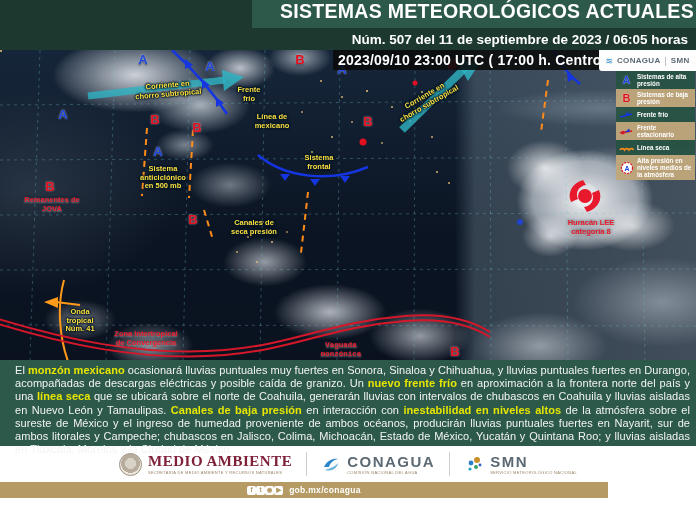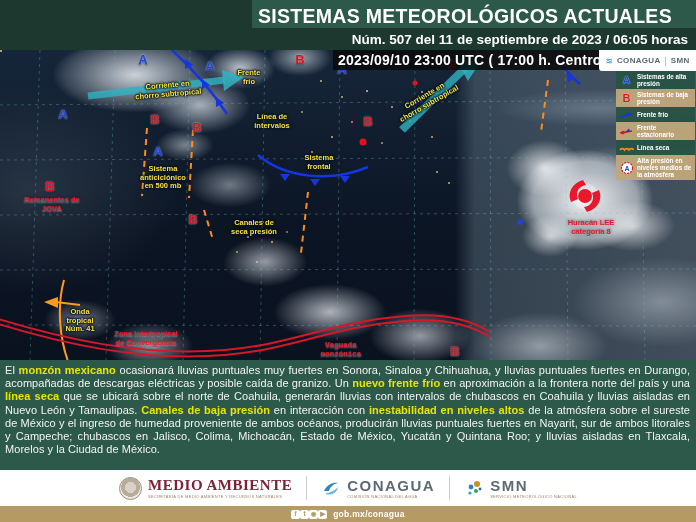--- a/index.html
+++ b/index.html
@@ -3,22 +3,22 @@
 <meta charset="utf-8">
 <style>
   html,body{margin:0;padding:0;background:#777;}
   *{box-sizing:border-box;}
   #app{
     position:relative;width:696px;height:522px;margin:0 auto;
     font-family:"Liberation Sans",sans-serif;overflow:hidden;background:#fff;
   }
   
   .hdr-title{
-    position:relative;height:28px;background:#2d594a;display:flex;align-items:flex-end;
-    justify-content:flex-end;padding-right:24px;
+    position:relative;height:28px;background:#2d594a;display:flex;align-items:flex-start;
+    justify-content:flex-end;padding-right:2px;
   }
   .hdr-left-block{position:absolute;left:0;top:0;width:252px;height:28px;background:#1d392f;}
   .hdr-title h1{
     position:relative;margin:0;color:#fff;font-size:19.5px;font-weight:bold;letter-spacing:.3px;white-space:nowrap;
   }
   .hdr-sub{
     height:22px;background:#1d392f;display:flex;align-items:center;justify-content:flex-end;padding-right:8px;
   }
   .hdr-sub span{color:#fff;font-size:13.5px;font-weight:bold;white-space:nowrap;}
   
@@ -92,40 +92,40 @@
   .map-label.yellow{color:#ffdf3e;text-shadow:0 1px 2px #001826,0 -1px 2px #001826,1px 0 2px #001826,-1px 0 2px #001826;}
   .map-label.red{color:#e8192c;text-shadow:0 1px 2px rgba(255,255,255,.55),0 0 3px rgba(0,10,20,.8);}
   .psym{
     position:absolute;z-index:4;transform:translate(-50%,-50%);font-size:13px;font-weight:bold;pointer-events:none;
     text-shadow:0 0 2px rgba(255,255,255,.75),0 1px 2px rgba(0,10,30,.9);
   }
   .psym.A{color:#1e46e0;}
   .psym.B{color:#e01020;}
   
   .bulletin{
-    width:696px;height:110px;background:#2d594a;color:#f2f4f2;padding:4px 6px 2px 5px;
+    width:696px;height:86px;background:#2d594a;color:#f2f4f2;padding:4px 6px 2px 15px;
   }
   .bulletin p{margin:0;font-size:11px;line-height:13.2px;text-align:justify;letter-spacing:.05px;}
   .bulletin .hl{color:#e6e600;font-weight:bold;}
   
   .footer{
     width:696px;height:36px;background:#fff;display:flex;align-items:center;justify-content:center;gap:14px;
   }
   .agency{display:flex;align-items:center;gap:6px;}
   .agency .names{display:flex;flex-direction:column;line-height:1;}
   .agency .nm{font-size:15px;font-weight:bold;}
   .agency .cap{font-size:4px;letter-spacing:.3px;color:#9a8468;margin-top:2px;white-space:nowrap;}
   .agency.ma .nm{font-family:"Liberation Serif",serif;color:#7e2139;letter-spacing:.5px;}
   .agency.cn .nm,.agency.sm .nm{color:#5d6a74;letter-spacing:1.5px;}
   .seal{width:23px;height:23px;border-radius:50%;
     background:radial-gradient(circle at 50% 45%, #d9d2c6 0 35%, #b8ad9c 36% 60%, #efe9df 61% 100%);
     border:1px solid #9a8f7c;}
   .divline{width:1px;height:24px;background:#c9ced2;}
   .goldbar{
-    width:696px;height:16px;background:#b59b63;display:flex;align-items:center;justify-content:center;
+    width:608px;height:16px;background:#b59b63;display:flex;align-items:center;justify-content:center;
   }
   .soc{width:9px;height:9px;background:#fff;border-radius:2px;color:#b59b63;font-size:6.5px;font-weight:bold;
     display:flex;align-items:center;justify-content:center;line-height:1;}
   .goldurl{color:#fff;font-size:8.5px;font-weight:bold;margin-left:6px;letter-spacing:.3px;}
 </style>
 </head>
 <body>
 
 <div id="app">
 
@@ -272,24 +272,24 @@
               <circle cx="7" cy="7" r="5.5" fill="#fff" stroke="#d5172a" stroke-width="1.2" stroke-dasharray="2,1.2"></circle>
               <text x="7" y="10" text-anchor="middle" font-size="7" font-weight="bold" fill="#1e46e0" font-family="Liberation Sans,sans-serif">A</text>
             </svg>
           </span>
           <span class="llb">Alta presión en niveles medios de la atmósfera</span>
         </div>
       </div>
     <div id="map-labels">
         <div class="map-label yellow" style="left: 168px; top: 40px; transform: translate(-50%, -50%) rotate(-5deg);">Corriente en
 chorro subtropical</div>
-        <div class="map-label yellow" style="left: 249px; top: 27px;">Frente
+        <div class="map-label yellow" style="left: 249px; top: 44px;">Frente
 frío</div>
         <div class="map-label yellow" style="left: 272px; top: 71px;">Línea de
-intervalos</div>
+mexicano</div>
         <div class="map-label yellow" style="left: 319px; top: 112px;">Sistema
 frontal</div>
         <div class="map-label yellow" style="left: 163px; top: 128px;">Sistema
 anticiclónico
 en 500 mb</div>
         <div class="map-label yellow" style="left: 254px; top: 177px;">Canales de
 seca presión</div>
         <div class="map-label yellow" style="left: 427px; top: 50px; transform: translate(-50%, -50%) rotate(-30deg);">Corriente en
 chorro subtropical</div>
         <div class="map-label red" style="left: 52px; top: 154px;">Remanentes de

